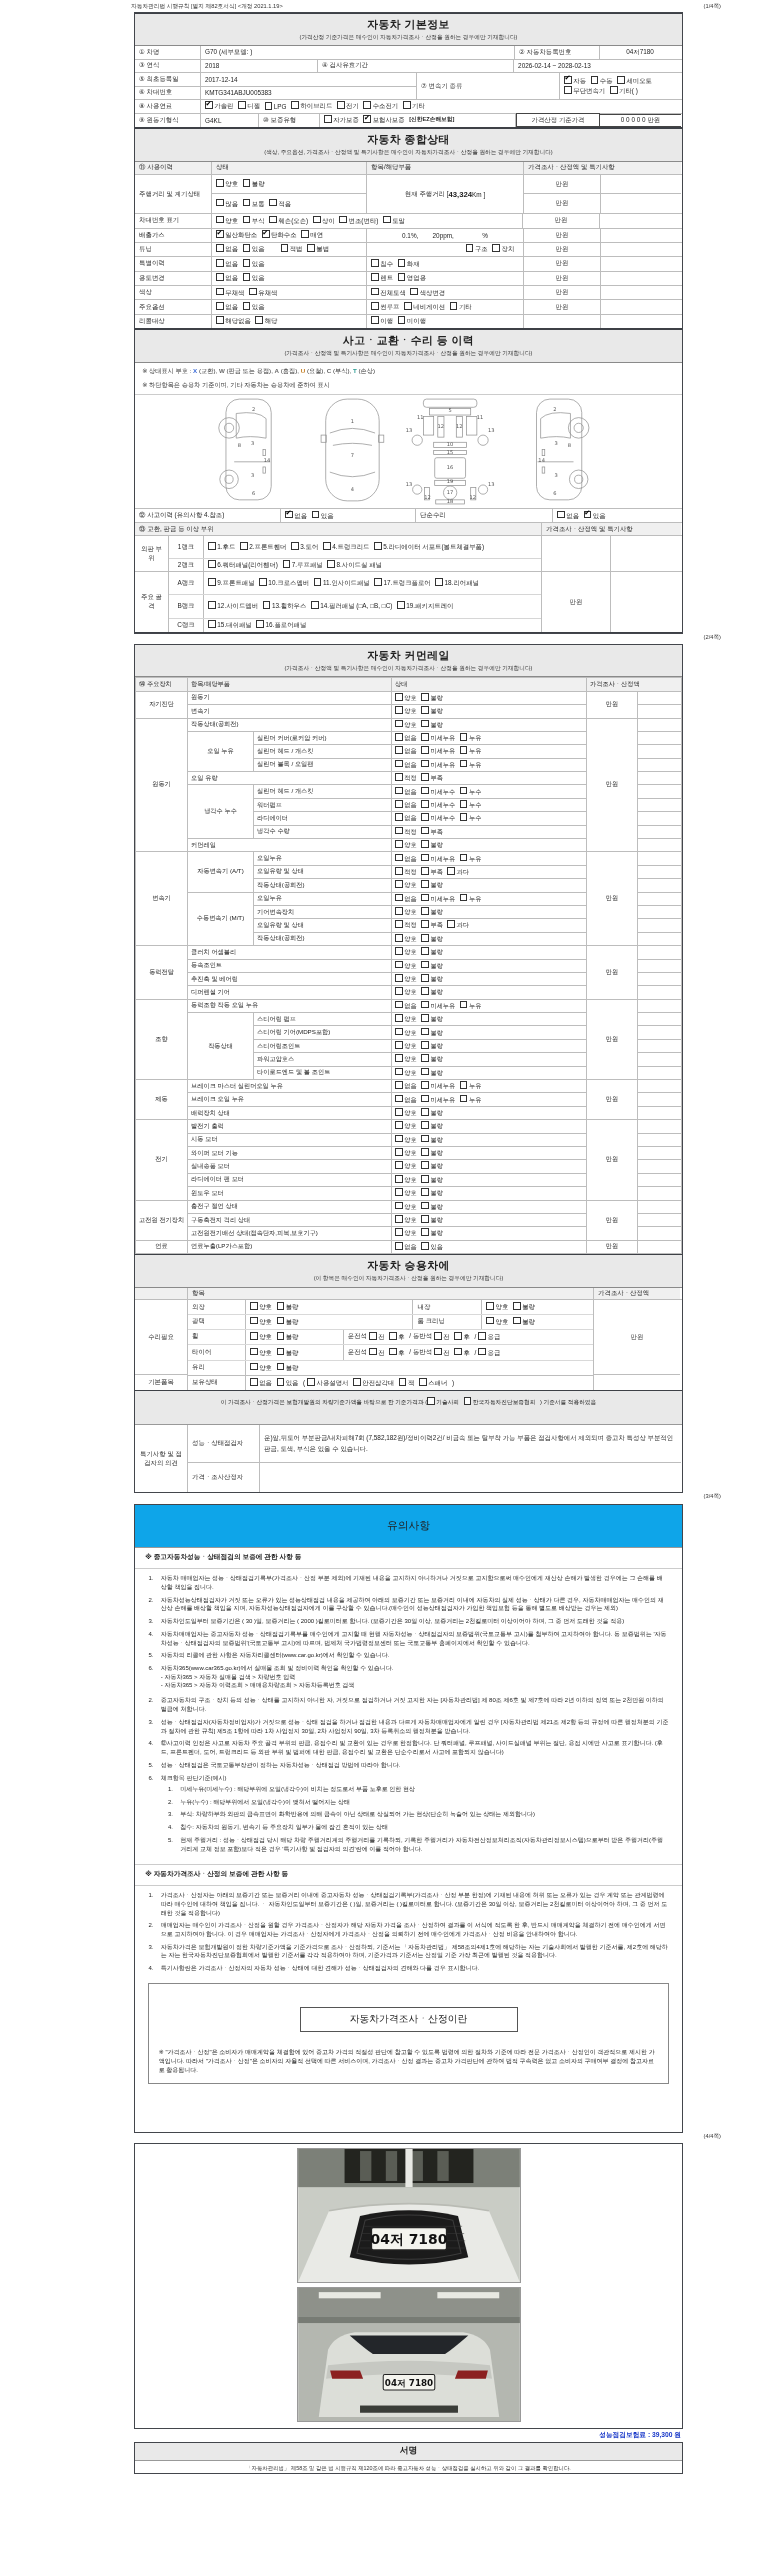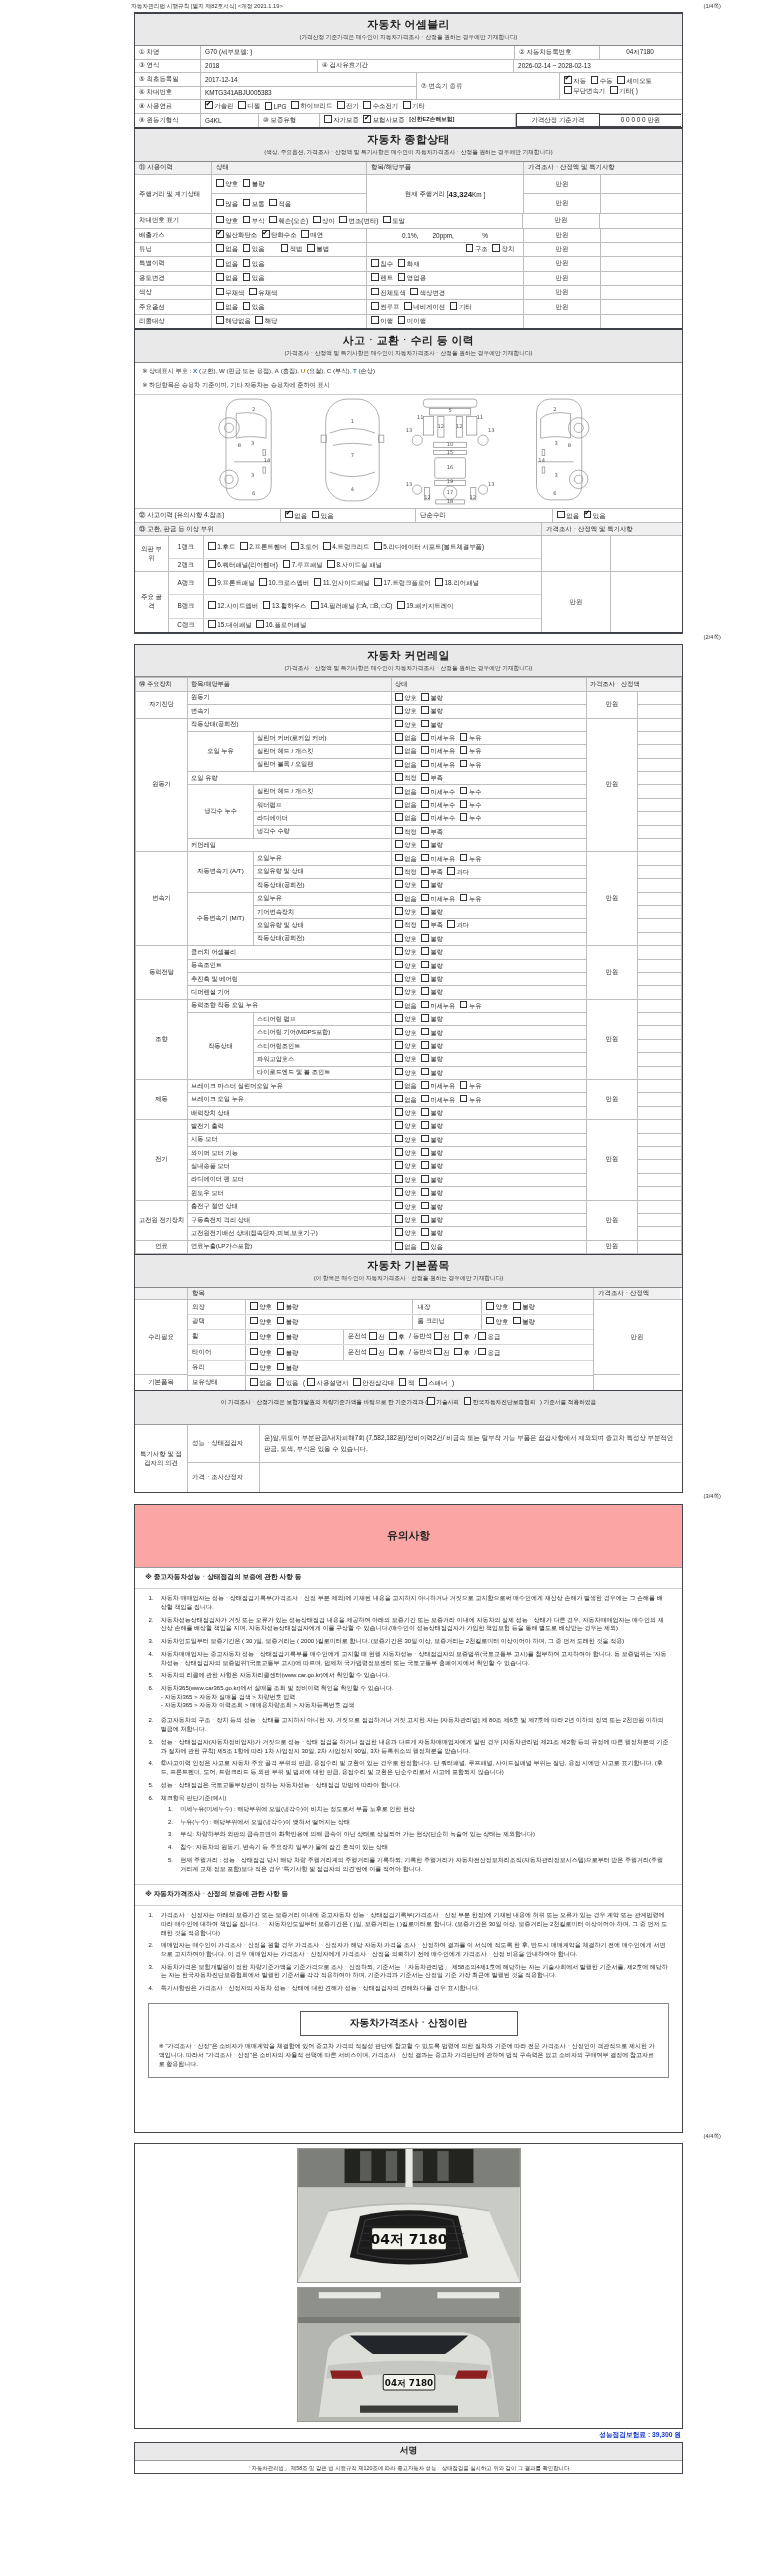--- a/index.html
+++ b/index.html
@@ -41,31 +41,31 @@
   .opt{margin-right:4.6px;white-space:nowrap;display:inline-block}
   
   table{border-collapse:collapse;table-layout:fixed}
   #detail-table{width:546px}
   #detail-table td,#detail-table th{border:0.5px solid #bdbdbd;font-size:6.2px;height:13.4px;
       padding:0 3.1px;overflow:hidden;white-space:nowrap;box-sizing:border-box}
   #detail-table th{background:#f0f0f0;font-weight:normal;text-align:left;height:13.4px}
   #detail-table td.ctr{text-align:center}
   
   .notice-box{border:1.5px solid #43464c;height:629px;overflow:hidden;box-sizing:border-box}
-  .notice-title{background:#fca5a5;text-align:center;font-size:10.8px;font-weight:bold;
-                padding:24px 0;border-bottom:0.5px solid #999}
+  .notice-title{background:#0ea5e9;text-align:center;font-size:10.8px;font-weight:normal;
+                padding:14px 0;border-bottom:0.5px solid #999}
   .notice-sec{padding:5.7px 10.3px;border-bottom:0.5px solid #ccc;font-size:6.7px;font-weight:bold}
   .notes{padding:5.2px 13.4px 2.1px;font-size:6px;line-height:1.45}
   .note-item{display:flex;margin-bottom:4.1px}
   .note-item .num{width:12.4px;flex:none}
   .note-item .txt{flex:1}
   .subnotes{margin:2.6px 0 0 7.2px}
   .inner-wrap{border:0.5px solid #888;margin:4.1px 13.4px 8.2px;padding:7.2px 9.3px}
-  .inner-title{border:0.5px solid #555;width:216px;margin:0 auto;text-align:center;font-size:9.8px;
-               font-weight:bold;padding:4.6px 0}
+  .inner-title{border:0.5px solid #555;width:216px;margin:16px auto;text-align:center;font-size:9.8px;
+               font-weight:normal;padding:4.6px 0}
   .inner-text{font-size:6px;line-height:1.55;margin-top:6.2px}
   
   .photo-box{border:1.5px solid #43464c;box-sizing:border-box}
   .photo{display:block;margin:4.1px auto;border:0.5px solid #999}
   
   .fee{width:546px;text-align:right;font-size:6.7px;font-weight:bold;color:#1636c8;padding:2.1px 1px 1.5px}
   .sign-box{border:1px solid #43464c}
   .sign-band{background:#e9e9e9;text-align:center;font-weight:bold;font-size:8.8px;
              padding:2.6px 0;border-bottom:0.5px solid #999}
   .sign-text{font-size:5.4px;text-align:center;padding:4.1px 6.2px 1px;color:#333}
@@ -79,21 +79,21 @@
 <div class="topline">
   <span>자동차관리법 시행규칙 [별지 제82호서식] &lt;개정 2021.1.19&gt;</span>
   <span>(1/4쪽)</span>
 </div>
 
 <div class="doc">
 
   <div class="page">
 
     <div class="secband">
-      <div class="t">자동차 어셈블리</div>
+      <div class="t">자동차 기본정보</div>
       <div class="s">(가격산정 기준가격은 매수인이 자동차가격조사ㆍ산정을 원하는 경우에만 기재합니다)</div>
     </div>
     <div class="frow" style="height:13.4px">
       <div class="cell" style="width:66px">① 차명</div>
       <div class="cell" style="width:314px">G70 (세부모델: )</div>
       <div class="cell" style="width:85px">② 자동차등록번호</div>
       <div class="cell cc" style="width:80px">04저7180</div>
     </div>
     <div class="frow" style="height:13.4px">
       <div class="cell" style="width:66px">③ 연식</div>
@@ -716,21 +716,21 @@
             <td rowspan="1" class="ctr">연료</td>
             <td colspan="2">연료누출(LP가스포함)</td>
             <td><span class="opt"><span class="cb"></span><span class="cbl">없음</span></span><span class="opt"><span class="cb"></span><span class="cbl">있음</span></span></td>
             <td rowspan="1" class="ctr">만원</td>
             <td></td>
           </tr>
         </tbody>
     </table>
 
     <div class="secband">
-      <div class="t">자동차 기본품목</div>
+      <div class="t">자동차 승용차에</div>
       <div class="s">(이 항목은 매수인이 자동차가격조사ㆍ산정을 원하는 경우에만 기재합니다)</div>
     </div>
     <div class="frow" style="height:12.4px">
       <div class="cell hdcell" style="width:53px"></div>
       <div class="cell hdcell" style="width:406px">항목</div>
       <div class="cell hdcell" style="width:86px">가격조사ㆍ산정액</div>
     </div>
     <div class="frow" style="height:91px;border-bottom:1px solid #3d4046">
       <div class="stack" style="width:53px;border-right:0.5px solid #bdbdbd">
         <div class="cell cc" style="height:75px;border-right:none;border-bottom:0.5px solid #bdbdbd">수리필요</div>

